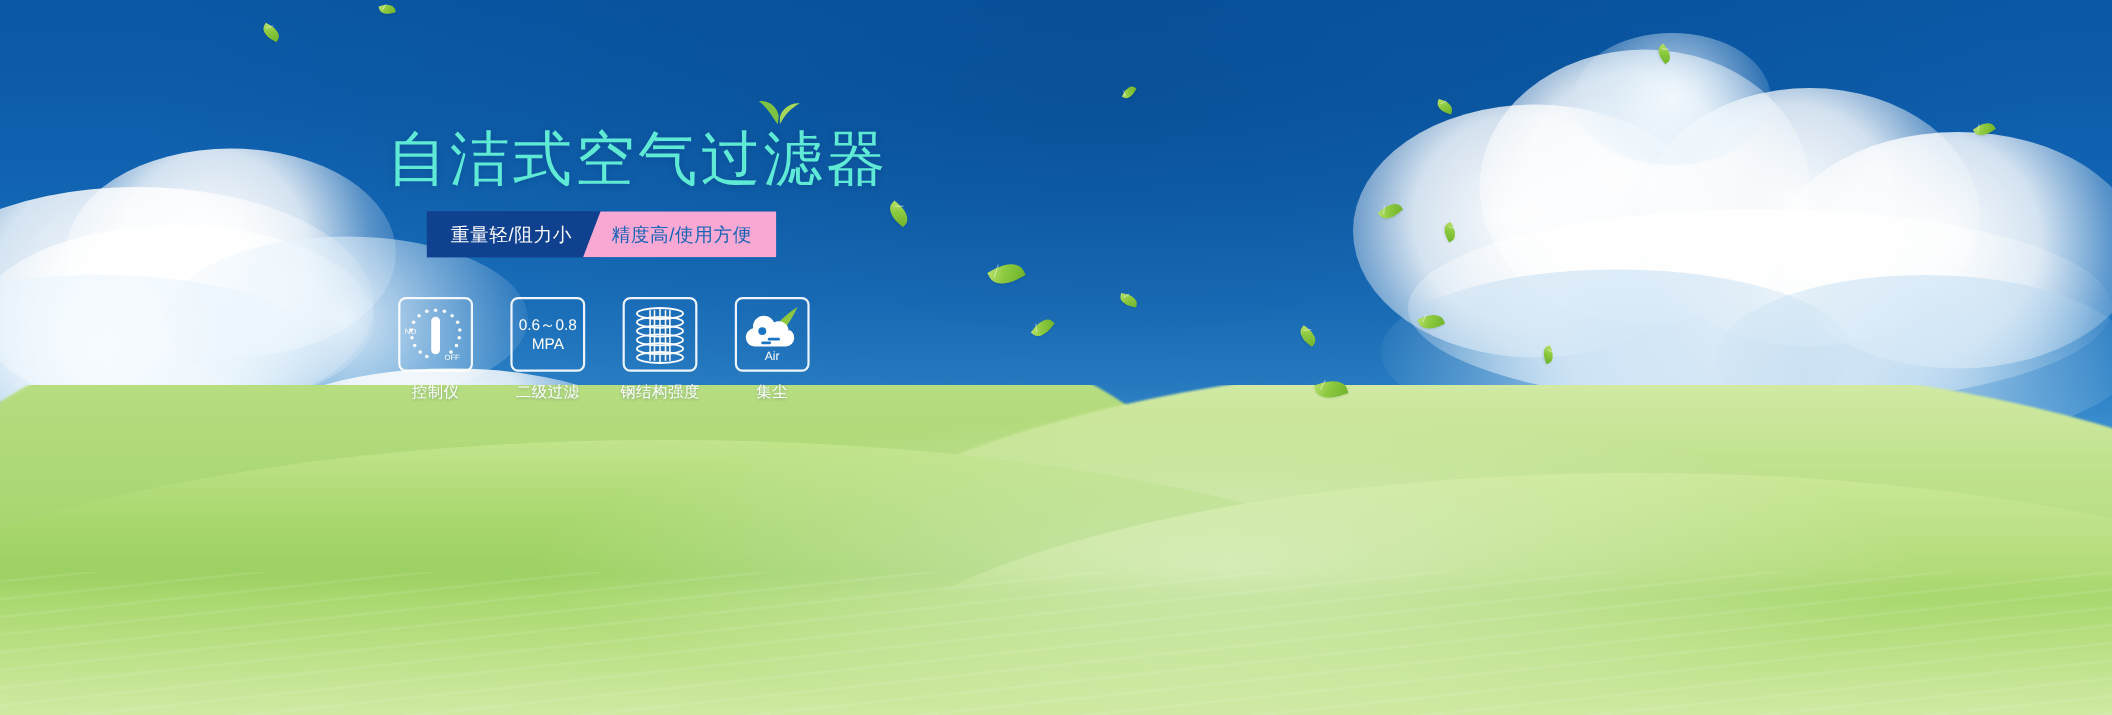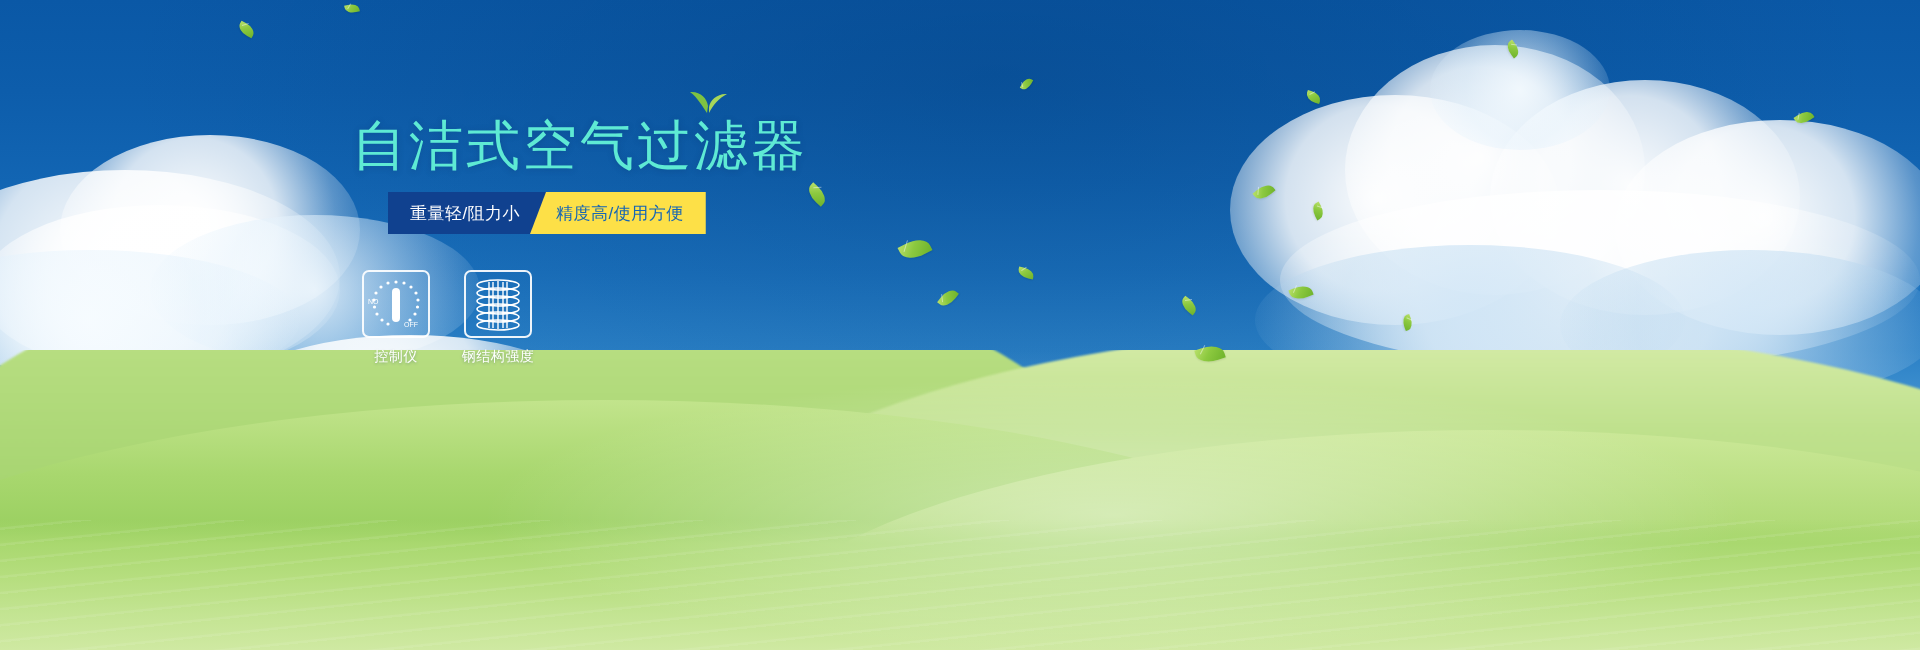--- a/index.html
+++ b/index.html
@@ -134,21 +134,21 @@
     font-size:17px; letter-spacing:.5px; height:42px;
     white-space:nowrap;
   }
   .tab-primary{
     background:#10418f;
     color:#ffffff;
     padding:0 22px 0 18px;
     min-width:158px;
   }
   .tab-secondary{
-    background:#fde047;
+    background:#f9a8d4;
     color:#1565b5;
     padding:0 22px 0 26px;
     min-width:150px;
     position:relative;
     margin-left:-16px;
     clip-path:polygon(16px 0, 100% 0, 100% 100%, 0 100%);
     text-align:center;
   }
 
   
@@ -278,20 +278,29 @@
                 <circle cx="22" cy="50" r="1.6"></circle>
             </g>
             <rect x="26" y="14" width="8" height="34" rx="4" fill="#ffffff"></rect>
             <text x="2" y="30" font-family="&quot;Liberation Sans&quot;, sans-serif" font-size="7" fill="#ffffff">NO</text>
             <text x="38" y="53" font-family="&quot;Liberation Sans&quot;, sans-serif" font-size="7" fill="#ffffff">OFF</text>
           </svg>
         </div>
         <div class="feat-label">控制仪</div>
       </div>
 
+      <div class="feature">
+        <div class="feat-box">
+          <div class="feat-text">
+            <div>0.6～0.8</div>
+            <div>MPA</div>
+          </div>
+        </div>
+        <div class="feat-label">二级过滤</div>
+      </div>
 
       <div class="feature">
         <div class="feat-box">
           <svg width="54" height="56" viewBox="0 0 54 56">
             <g stroke="#ffffff" stroke-width="1.6" fill="none">
               <ellipse cx="27" cy="9" rx="21" ry="5"></ellipse>
               <ellipse cx="27" cy="17" rx="21" ry="5"></ellipse>
               <ellipse cx="27" cy="25" rx="21" ry="5"></ellipse>
               <ellipse cx="27" cy="33" rx="21" ry="5"></ellipse>
               <ellipse cx="27" cy="41" rx="21" ry="5"></ellipse>
@@ -303,16 +312,29 @@
               <line x1="27" y1="5" x2="27" y2="53"></line>
               <line x1="32" y1="6" x2="32" y2="52"></line>
               <line x1="36" y1="6" x2="36" y2="52"></line>
             </g>
           </svg>
         </div>
         <div class="feat-label">钢结构强度</div>
       </div>
 
 
+      <div class="feature">
+        <div class="feat-box">
+          <svg width="58" height="54" viewBox="0 0 58 54">
+            <path d="M52 2 C44 7 36 14 30 22 L38 25 C44 17 49 9 52 2 Z" fill="#8dc63f"></path>
+            <path d="M44 24 c0-5-4-9-9-9 -1.5 0-3 .4-4.2 1.1 C29 12.5 25.5 10 21.5 10 c-5.5 0-10 4.5-10 10 0 .5 0 1 .1 1.4 C8 22.3 5 25.6 5 29.6 c0 4.6 3.8 8.4 8.4 8.4 H41 c4.4 0 8-3.6 8-8 0-3-1.7-5.6-4.2-6.9 Z" fill="#ffffff"></path>
+            <circle cx="20" cy="24" r="3.6" fill="#1a74c4"></circle>
+            <rect x="25" y="30" width="11" height="2.6" rx="1.3" fill="#1a74c4"></rect>
+            <rect x="19" y="33.5" width="9" height="2.4" rx="1.2" fill="#1a74c4"></rect>
+            <text x="29" y="50" text-anchor="middle" font-family="&quot;Liberation Sans&quot;, sans-serif" font-size="11" fill="#ffffff">Air</text>
+          </svg>
+        </div>
+        <div class="feat-label">集尘</div>
+      </div>
 
     </div>
   </div>
 </div>
 
 </body></html>

